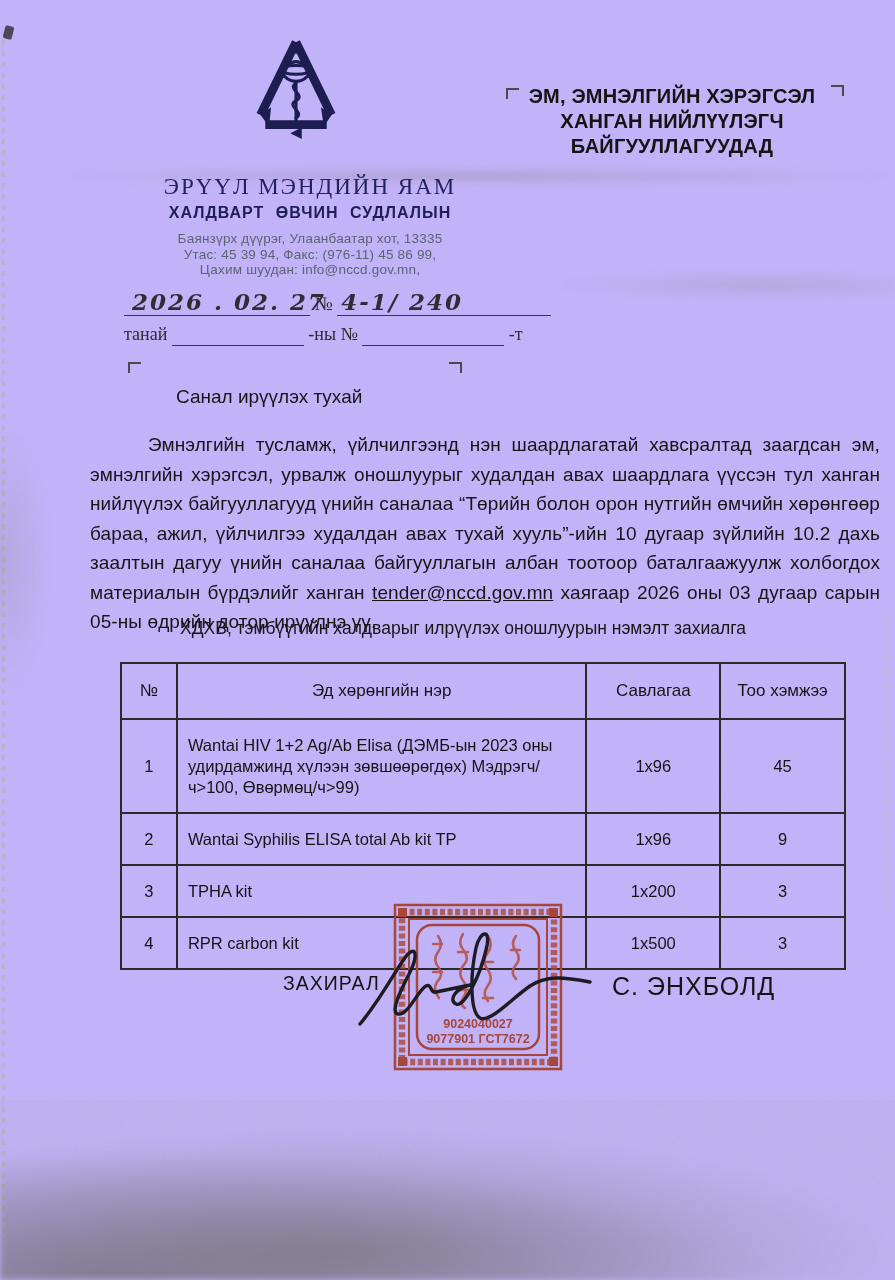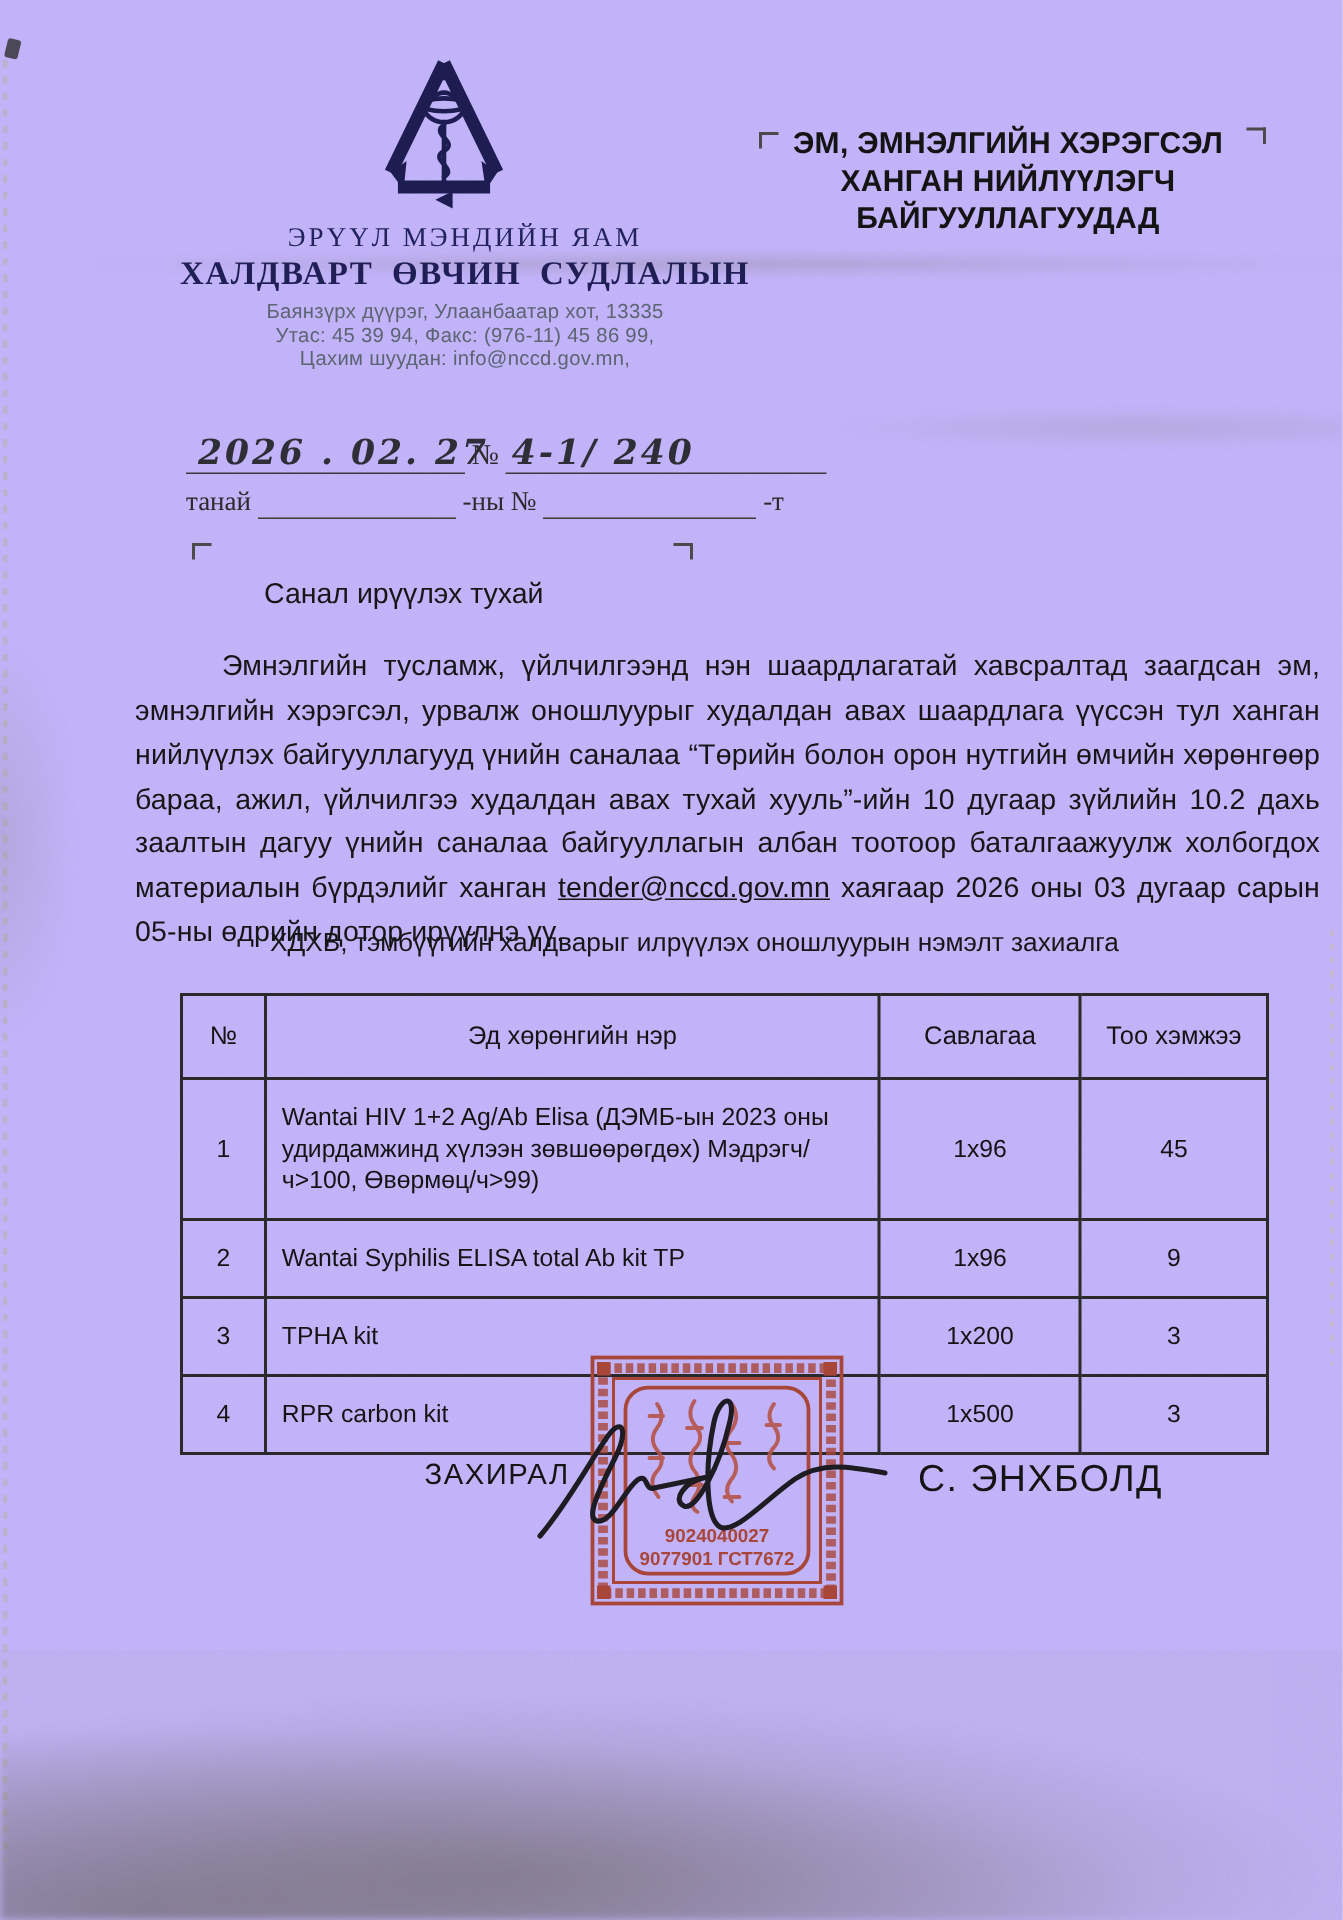--- a/index.html
+++ b/index.html
@@ -18,22 +18,22 @@
   }
   .right-dotted{
     position:absolute;left:887px;top:620px;width:2px;height:290px;
     background:repeating-linear-gradient(180deg,#c9beb0 0 4px,transparent 4px 9px);
     opacity:.7;pointer-events:none;
   }
   .speck{position:absolute;left:4px;top:26px;width:9px;height:13px;background:#2c2c2c;border-radius:2px;transform:rotate(14deg);opacity:.8;}
   
   .logo-wrap{position:absolute;left:248px;top:32px;width:96px;height:118px;}
   .org-block{position:absolute;left:95px;top:148px;width:430px;text-align:center;}
-  .ministry{font-family:"Liberation Serif",serif;font-size:18px;letter-spacing:2px;color:#23235c;font-weight:500;}
-  .org1,.org2{font-family:Liberation Serif, serif;font-weight:bold;font-size:22px;letter-spacing:1px;word-spacing:6px;color:#1f1f55;line-height:25px;}
+  .ministry{font-family:"Liberation Serif",serif;font-size:23px;letter-spacing:2px;color:#23235c;font-weight:500;margin-top:26px;}
+  .org1,.org2{font-family:Liberation Sans, sans-serif;font-weight:bold;font-size:16px;letter-spacing:1px;word-spacing:6px;color:#1f1f55;line-height:25px;}
   .addr{margin-top:6px;font-size:13.5px;line-height:15.5px;color:#5c6472;letter-spacing:.2px;}
   .recipient{position:absolute;left:462px;top:84px;width:420px;text-align:center;
     font-weight:bold;font-size:20px;line-height:25px;color:#141414;letter-spacing:.2px;}
   .crn{position:absolute;width:11px;height:9px;border:0 solid #4a4a4a;}
   .crn.tl{border-left-width:2px;border-top-width:2px;}
   .crn.tr{border-right-width:2px;border-top-width:2px;}
   
   .ref{position:absolute;left:124px;top:288px;width:460px;font-family:"Liberation Serif",serif;font-size:18px;color:#2b2b2b;}
   .hand{font-family:"DejaVu Serif",serif;font-style:italic;font-weight:600;font-size:23px;letter-spacing:2px;color:#2e2e36;}
   .uline{display:inline-block;border-bottom:1.5px solid #3a3a3a;text-align:left;}

